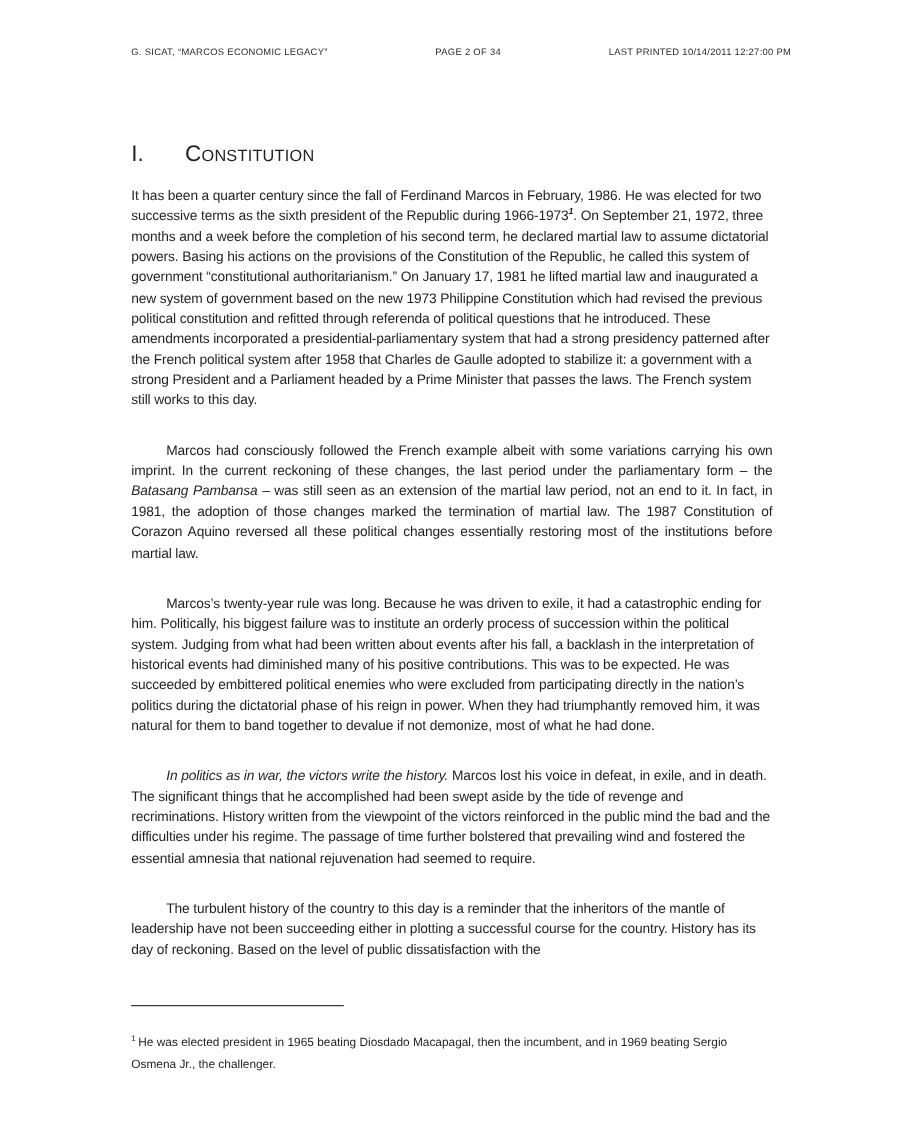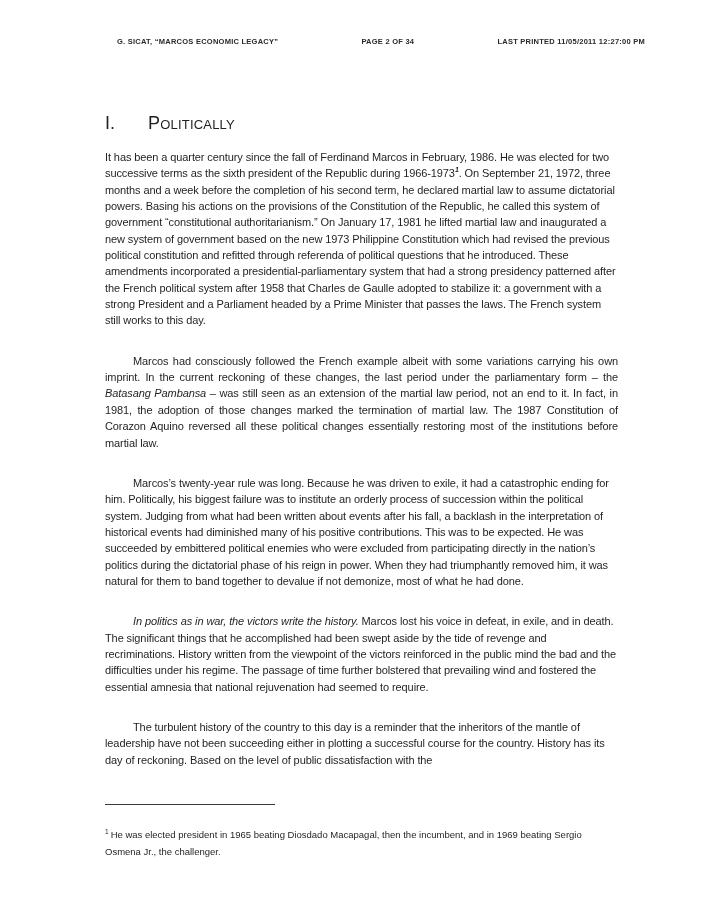--- a/index.html
+++ b/index.html
@@ -11,25 +11,24 @@
     overflow: hidden;
   }
   .page {
     position: absolute; inset: 0;
     background: #ffffff;
   }
   .header {
     position: absolute;
     top: 37px; left: 105px; width: 528px;
     display: flex; justify-content: space-between; align-items: baseline;
-    font-size: 7.5px; font-weight: bold;
+    font-size: 7.5px; font-weight: normal;
     letter-spacing: 0.25px;
     color: #2a2a2a;
     white-space: nowrap;
-    margin-left: 12px;
   }
   .heading {
     position: absolute;
     top: 113px; left: 105px;
     display: flex; align-items: baseline;
     font-size: 18px;
     color: #1f1f1f;
   }
   .heading-number { display: inline-block; width: 43px; }
   .heading-title { font-variant: small-caps; letter-spacing: 0.2px; }
@@ -67,26 +66,26 @@
   }
 </style>
 </head>
 <body>
 
 <div class="page">
 
   <div class="header">
     <span>G. SICAT, “MARCOS ECONOMIC LEGACY”</span>
     <span>PAGE 2 OF 34</span>
-    <span>LAST PRINTED 11/05/2011 12:27:00 PM</span>
+    <span>LAST PRINTED 10/14/2011 12:27:00 PM</span>
   </div>
 
   <div class="heading">
     <span class="heading-number">I.</span>
-    <span class="heading-title">Politically</span>
+    <span class="heading-title">Constitution</span>
   </div>
 
   <div class="content" id="paragraphs">
       <p class="align-left"><span>It has been a quarter century since the fall of Ferdinand Marcos in February, 1986. He was elected for two successive terms as the sixth president of the Republic during 1966-1973</span><span class="run-sup">1</span><span>. On September 21, 1972, three months and a week before the completion of his second term, he declared martial law to assume dictatorial powers. Basing his actions on the provisions of the Constitution of the Republic, he called this system of government “constitutional authoritarianism.” On January 17, 1981 he lifted martial law and inaugurated a new system of government based on the new 1973 Philippine Constitution which had revised the previous political constitution and refitted through referenda of political questions that he introduced. These amendments incorporated a presidential-parliamentary system that had a strong presidency patterned after the French political system after 1958 that Charles de Gaulle adopted to stabilize it: a government with a strong President and a Parliament headed by a Prime Minister that passes the laws. The French system still works to this day.</span></p>
       <p class="align-justify indent"><span>Marcos had consciously followed the French example albeit with some variations carrying his own imprint. In the current reckoning of these changes, the last period under the parliamentary form – the </span><span class="run-italic">Batasang Pambansa</span><span> – was still seen as an extension of the martial law period, not an end to it. In fact, in 1981, the adoption of those changes marked the termination of martial law.  The 1987 Constitution of Corazon Aquino reversed all these political changes essentially restoring most of the institutions before martial law.</span></p>
       <p class="align-left indent"><span>Marcos’s twenty-year rule was long.  Because he was driven to exile, it had a catastrophic ending for him. Politically, his biggest failure was to institute an orderly process of succession within the political system. Judging from what had been written about events after his fall, a backlash in the interpretation of historical events had diminished many of his positive contributions. This was to be expected. He was succeeded by embittered political enemies who were excluded from participating directly in the nation’s politics during the dictatorial phase of his reign in power.  When they had triumphantly removed him, it was natural for them to band together to devalue if not demonize, most of what he had done.</span></p>
       <p class="align-left indent"><span class="run-italic">In politics as in war, the victors write the history.</span><span> Marcos lost his voice in defeat, in exile, and in death. The significant things that he accomplished had been swept aside by the tide of revenge and recriminations. History written from the viewpoint of the victors reinforced in the public mind the bad and the difficulties under his regime. The passage of time further bolstered that prevailing wind and fostered the essential amnesia that national rejuvenation had seemed to require.</span></p>
       <p class="align-left indent"><span>The turbulent history of the country to this day is a reminder that the inheritors of the mantle of leadership have not been succeeding either in plotting a successful course for the country. History has its day of reckoning. Based on the level of public dissatisfaction with the</span></p>
     </div>
 

